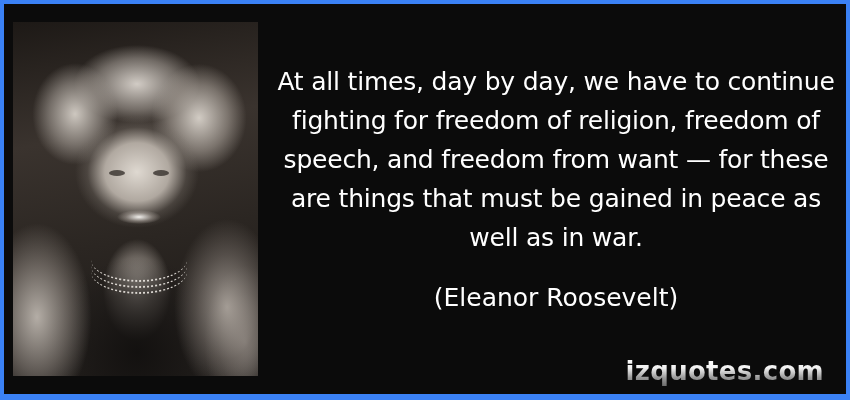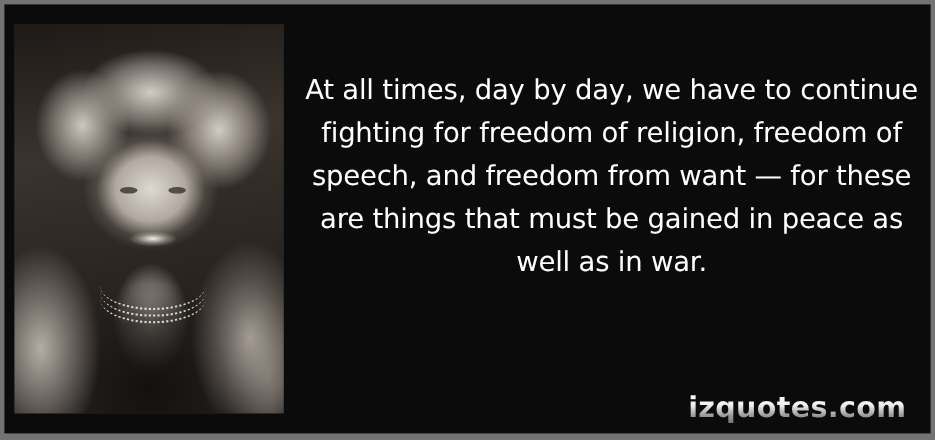--- a/index.html
+++ b/index.html
@@ -6,21 +6,21 @@
   html, body {
     margin: 0;
     padding: 0;
     background: #ffffff;
   }
 
   .quote-card {
     position: relative;
     width: 850px;
     height: 400px;
-    background: #737373;
+    background: #3b82f6;
     box-sizing: border-box;
     overflow: hidden;
     font-family: "Liberation Sans", sans-serif;
   }
 
   
   .canvas {
     position: absolute;
     left: 4px;
     top: 4px;
@@ -183,18 +183,19 @@
       <div class="mouth"></div>
       <div class="pearls">
         <span></span>
         <span></span>
         <span></span>
       </div>
     </div>
 
     <div class="text-col">
       <div class="quote-text">At all times, day by day, we have to continue fighting for freedom of religion, freedom of speech, and freedom from want — for these are things that must be gained in peace as well as in war.</div>
+      <div class="quote-author">(Eleanor Roosevelt)</div>
     </div>
 
     <div class="watermark">izquotes.com</div>
 
   </div>
 </div>
 
 </body></html>

